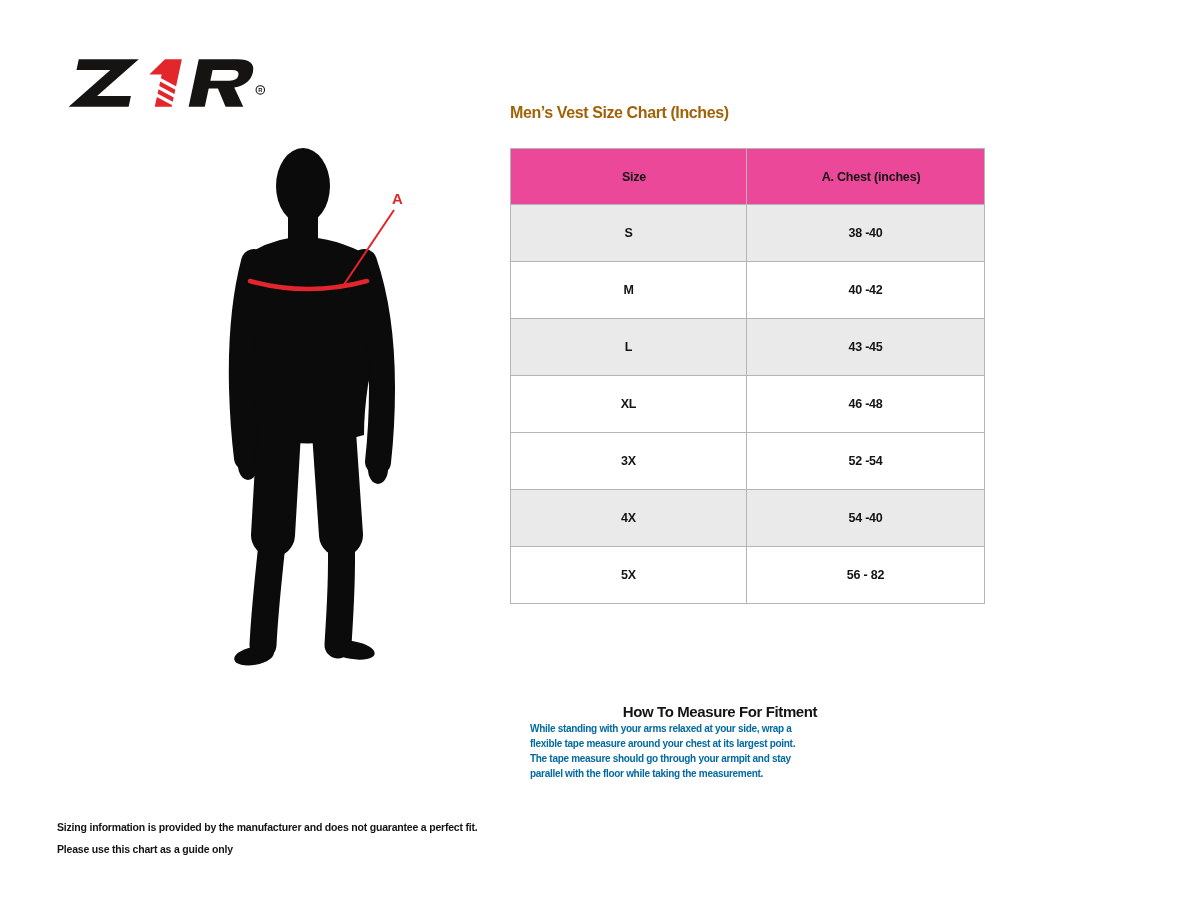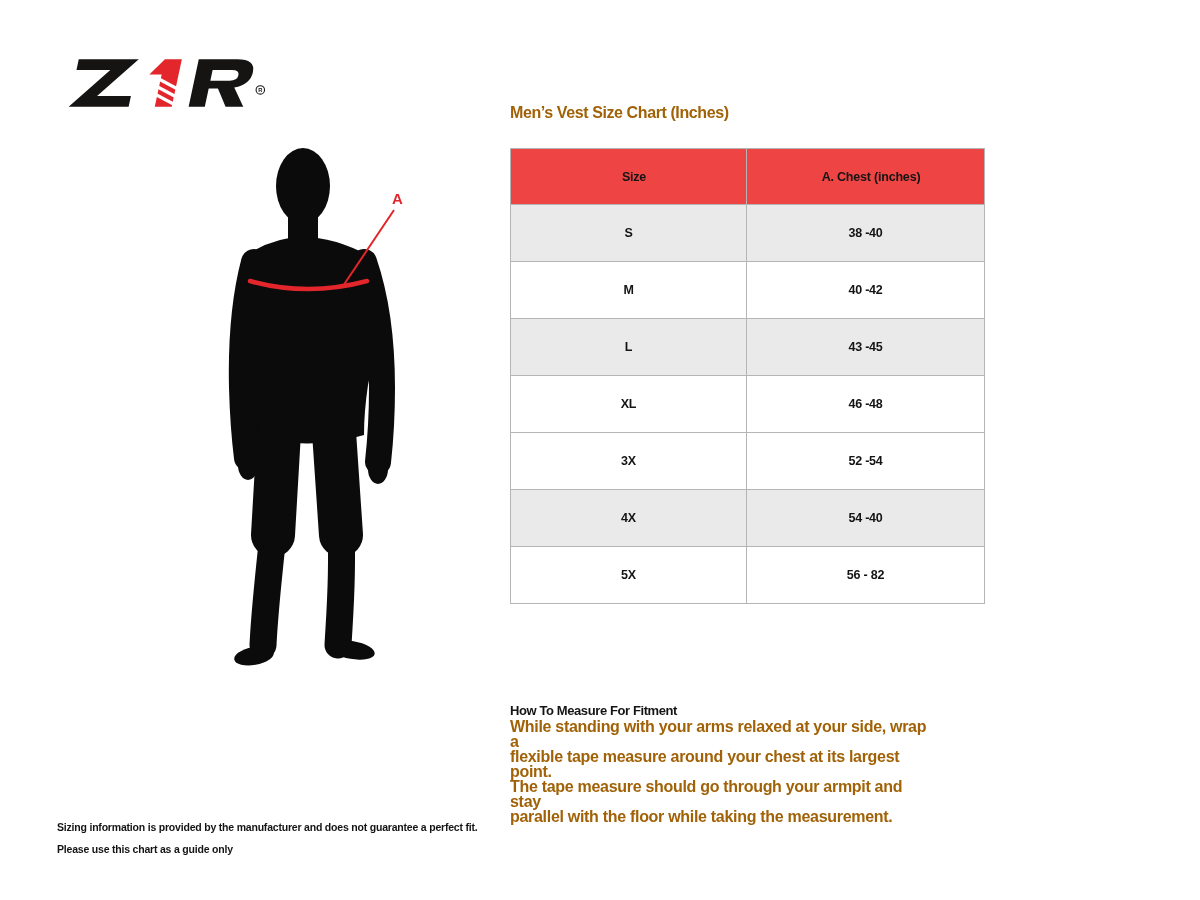--- a/index.html
+++ b/index.html
@@ -20,31 +20,31 @@
   
   .size-table {
     position:absolute; left:510px; top:148px; width:475px;
     border-collapse:collapse; table-layout:fixed;
   }
   .size-table col.c1 { width:236px; }
   .size-table th, .size-table td {
     border:1px solid #b5b5b5; text-align:center; vertical-align:middle;
     font-size:12.5px; font-weight:700; letter-spacing:-0.2px; color:#141414;
   }
-  .size-table th { height:56px; background:#ef4444;padding-left:11px; }
+  .size-table th { height:56px; background:#ec4899;padding-left:11px; }
   .size-table td { height:57px; background:#ffffff; }
   .size-table tr.stripe td { background:#eaeaea; }
   
   .howto { position:absolute; left:510px; top:703px; width:420px; }
-  .howto h2 { font-size:13px; font-weight:700; letter-spacing:-0.4px; color:#141414; }
+  .howto h2 { font-size:15px; font-weight:700; letter-spacing:-0.4px; color:#141414;text-align:center; }
   .measure-label { margin-top:10px; font-size:13px; font-weight:700; letter-spacing:-0.2px; }
   .measure-label .letter { color:#e2262b; }
   .instructions {
-    margin-top:1px; font-size:16px; font-weight:700; letter-spacing:-0.3px;
-    line-height:15px; white-space:pre-line; color:#a16207;
+    margin-top:1px; font-size:10px; font-weight:700; letter-spacing:-0.3px;
+    line-height:15px; white-space:pre-line; color:#0369a1;margin-left:20px;
   }
   
   .disclaimer {
     position:absolute; left:57px; top:816px;
     font-size:10.5px; font-weight:700; letter-spacing:-0.2px;
     line-height:22px; white-space:pre-line; color:#141414;
   }
 </style>
 </head>
 <body>

